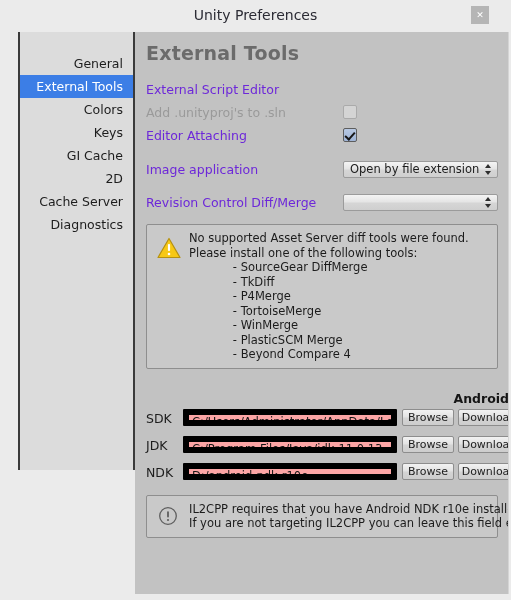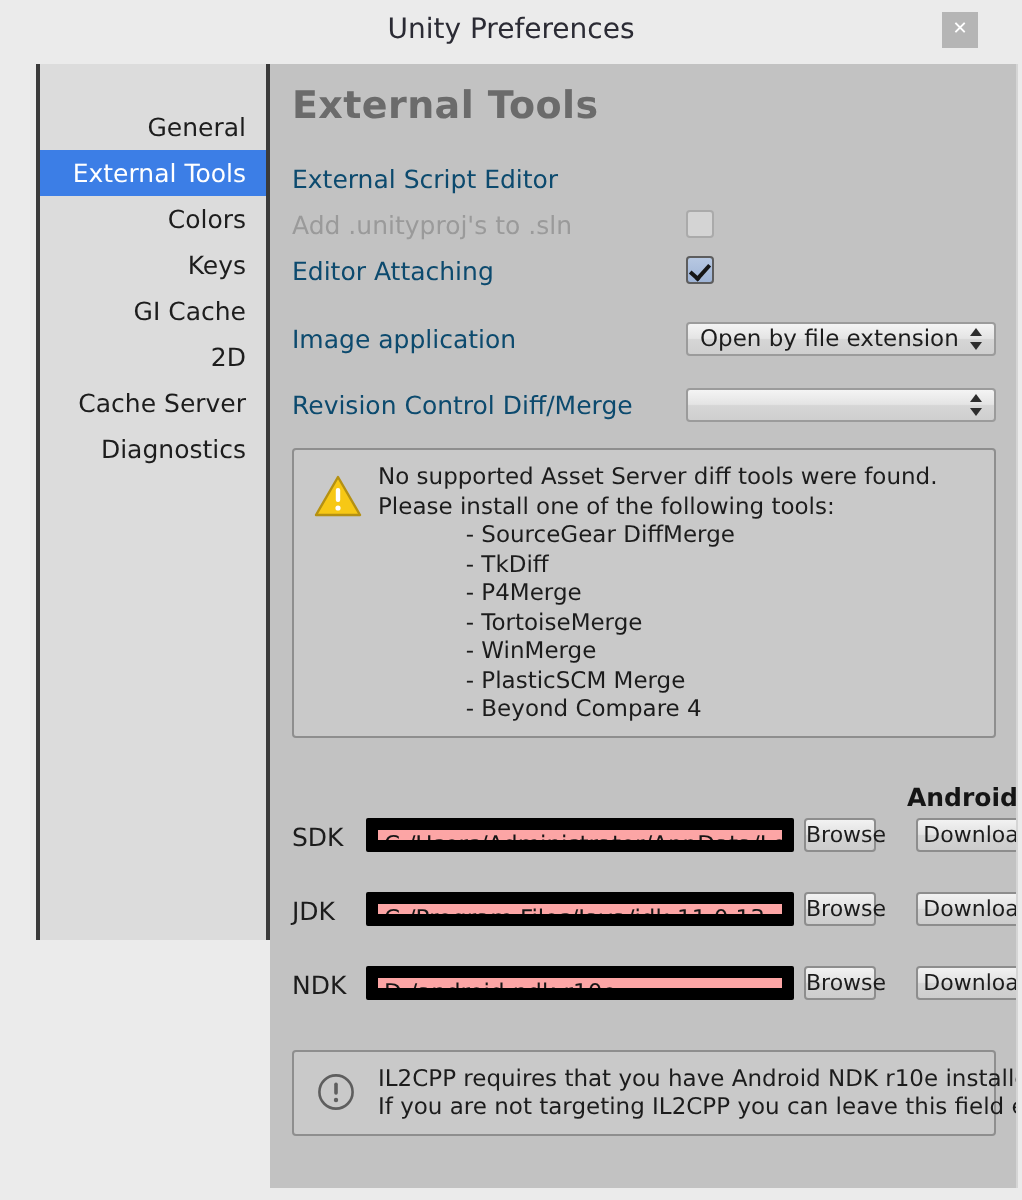--- a/index.html
+++ b/index.html
@@ -128,21 +128,21 @@
   .row {
     position: relative;
     height: 21px;
     margin-bottom: 2px;
   }
   .row-label {
     position: absolute;
     left: 11px;
     top: 2px;
     font-size: 12.5px;
-    color: #0c4a6e;
+    color: #6d28d9;
     white-space: nowrap;
     user-select: none;
   }
   .row-label.disabled {
     color: #9a9a9a;
   }
 
   
   .dropdown {
     position: absolute;
@@ -268,21 +268,21 @@
     font-weight: bold;
     color: #151515;
     margin: 0 0 3px 11px;
     user-select: none;
     text-align: right;
   }
   .path-row {
     position: relative;
     height: 19px;
     margin-left: 11px;
-    margin-bottom: 18px;
+    margin-bottom: 8px;
   }
   .path-label {
     position: absolute;
     left: 0;
     top: 2px;
     width: 34px;
     font-size: 12.5px;
     color: #1c1c1c;
     user-select: none;
   }
@@ -316,21 +316,21 @@
     box-sizing: border-box;
     font-size: 11px;
     color: #1c1c1c;
     text-align: center;
     cursor: pointer;
     user-select: none;
     font-family: "DejaVu Sans", "Liberation Sans", sans-serif;
   }
   .btn-browse {
     left: 256px;
-    width: 36px;
+    width: 52px;
   }
   .btn-download {
     left: 312px;
     width: 62px;
   }
 </style>
 </head>
 <body>
 
 <div class="window">

